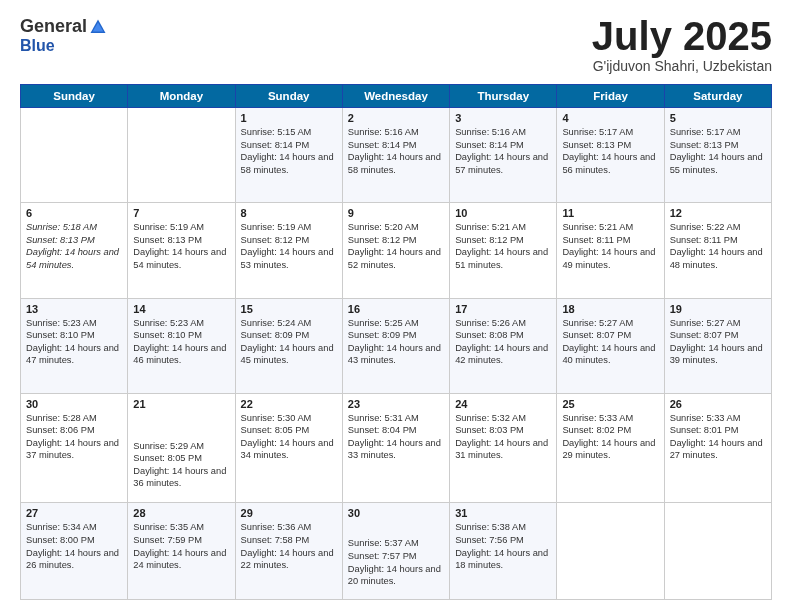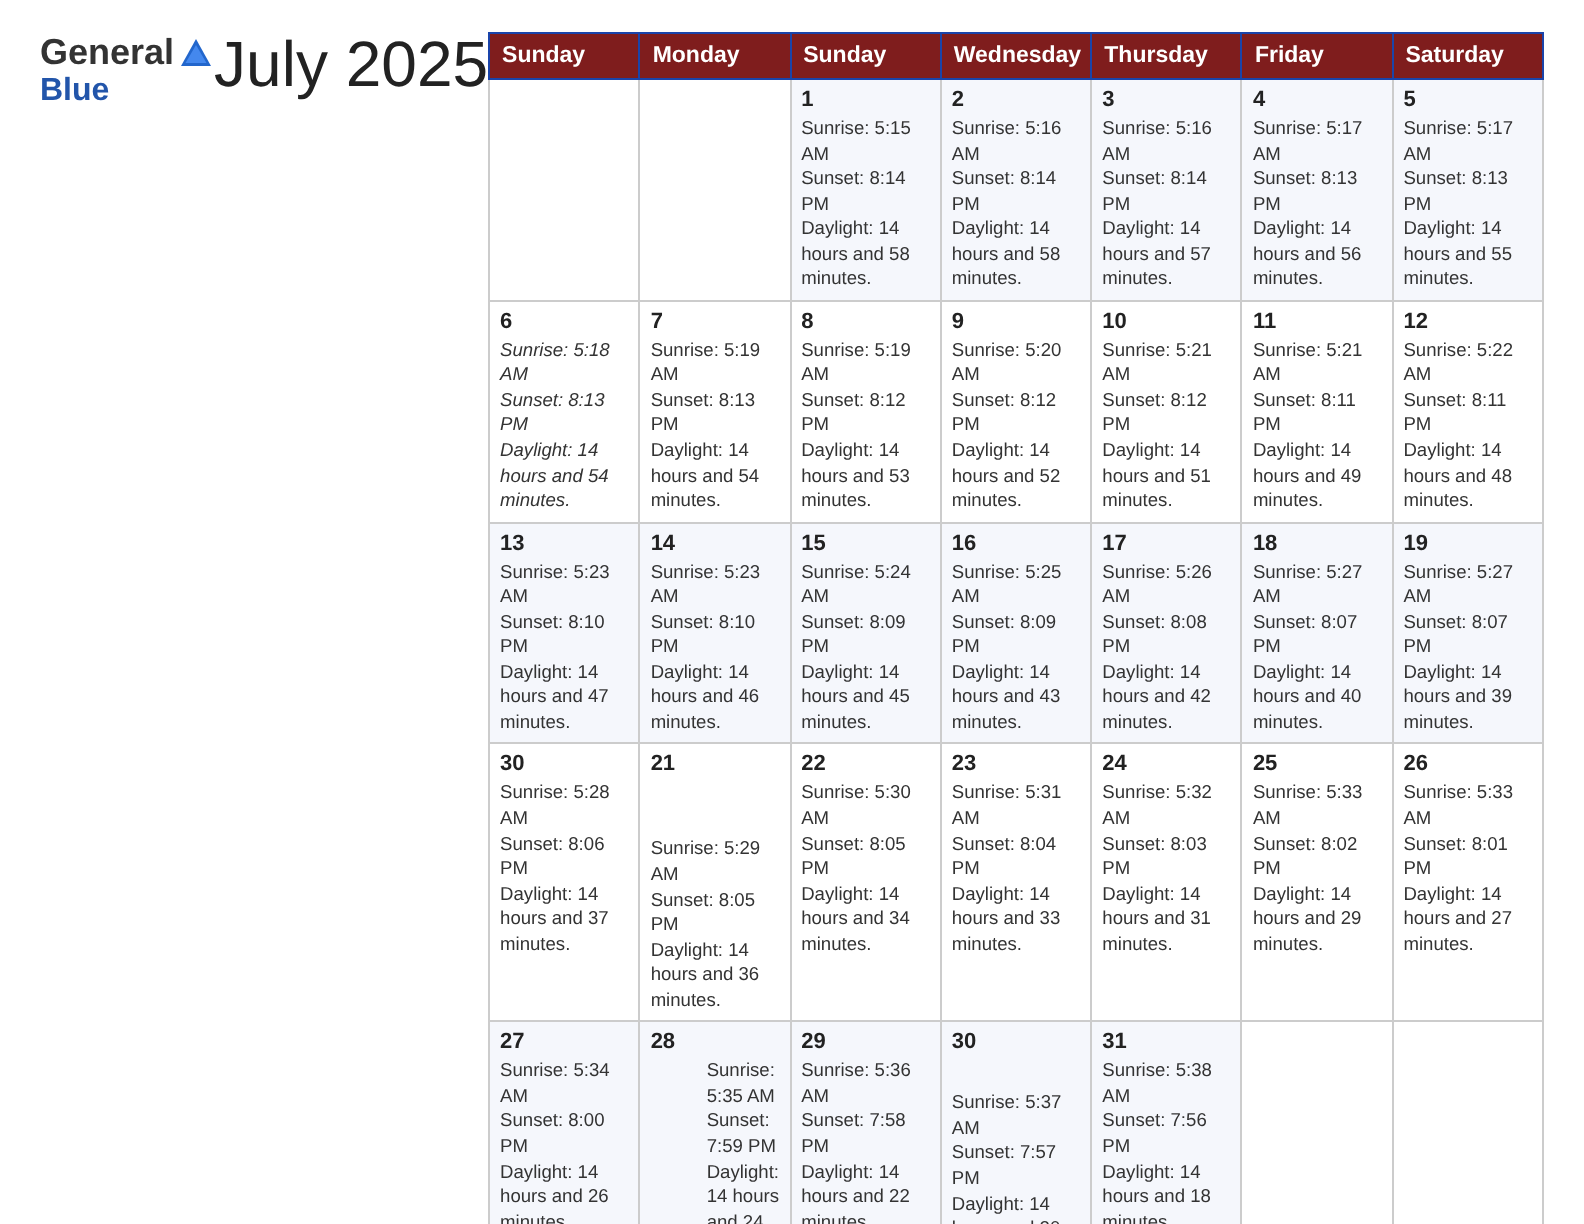--- a/index.html
+++ b/index.html
@@ -8,20 +8,21 @@
       height: 612px;
       font-family: Arial, sans-serif;
       background: #fff;
       overflow: hidden;
     }
     .page {
       width: 792px;
       height: 612px;
       padding: 16px 20px 12px 20px;
       display: flex;
+      flex-direction: column;
     }
     .header {
       display: flex;
       justify-content: space-between;
       align-items: flex-start;
       margin-bottom: 10px;
     }
     .logo {
       display: flex;
       flex-direction: column;
@@ -38,43 +39,43 @@
     .logo-blue { color: #2255aa; font-weight: bold; }
     .logo-icon {
       width: 18px;
       height: 18px;
       margin-left: 2px;
     }
     .header-right {
       text-align: right;
     }
     .month-title {
-      font-size: 32px;
-      font-weight: normal;
+      font-size: 40px;
+      font-weight: bold;
       color: #222;
       line-height: 1;
     }
     .location {
       font-size: 14px;
       color: #444;
       margin-top: 2px;
     }
     .calendar-table {
       width: 100%;
       border-collapse: collapse;
       flex: 1;
       table-layout: fixed;
     }
     .calendar-table thead tr th {
-      background: #7f1d1d;
+      background: #0369a1;
       color: #fff;
       font-size: 11.5px;
       font-weight: bold;
       padding: 5px 6px;
-      text-align: left;
+      text-align: center;
       border: 1px solid #1a44aa;
     }
     .calendar-table tbody tr td {
       border: 1px solid #ccc;
       vertical-align: top;
       padding: 4px 5px;
       font-size: 9.5px;
       color: #333;
       height: 88px;
       background: #fff;
@@ -108,20 +109,21 @@
         <span class="logo-general">General</span>
         <svg class="logo-icon" viewBox="0 0 24 24">
           <polygon points="12,2 22,20 2,20" fill="#2266cc"></polygon>
           <polygon points="12,6 19,18 5,18" fill="#4488ee"></polygon>
         </svg>
       </div>
       <span class="logo-blue">Blue</span>
     </div>
     <div class="header-right">
       <div class="month-title">July 2025</div>
+      <div class="location">G'ijduvon Shahri, Uzbekistan</div>
     </div>
   </div>
 
   <table class="calendar-table">
     <thead>
       <tr>
       <th>Sunday</th>
           <th>Monday</th>
           <th>Sunday</th>
           <th>Wednesday</th>
@@ -299,21 +301,21 @@
         </tr>
         <tr>
           <td>
             <span class="day-number">27</span>
             <div class="cell-text" style="white-space: pre-line;">Sunrise: 5:34 AM
 Sunset: 8:00 PM
 Daylight: 14 hours and 26 minutes.</div>
           </td>
           <td>
             <span class="day-number">28</span>
-            <div class="cell-text" style="white-space: pre-line; margin-left: 28px;">Sunrise: 5:35 AM
+            <div class="cell-text" style="white-space: pre-line;">Sunrise: 5:35 AM
 Sunset: 7:59 PM
 Daylight: 14 hours and 24 minutes.</div>
           </td>
           <td>
             <span class="day-number">29</span>
             <div class="cell-text" style="white-space: pre-line;">Sunrise: 5:36 AM
 Sunset: 7:58 PM
 Daylight: 14 hours and 22 minutes.</div>
           </td>
           <td>

